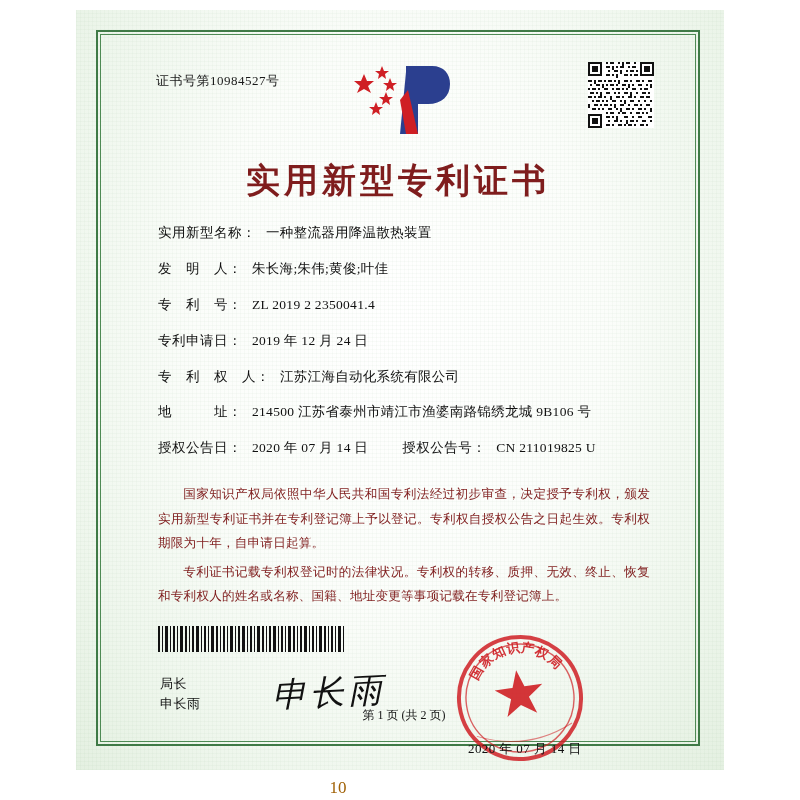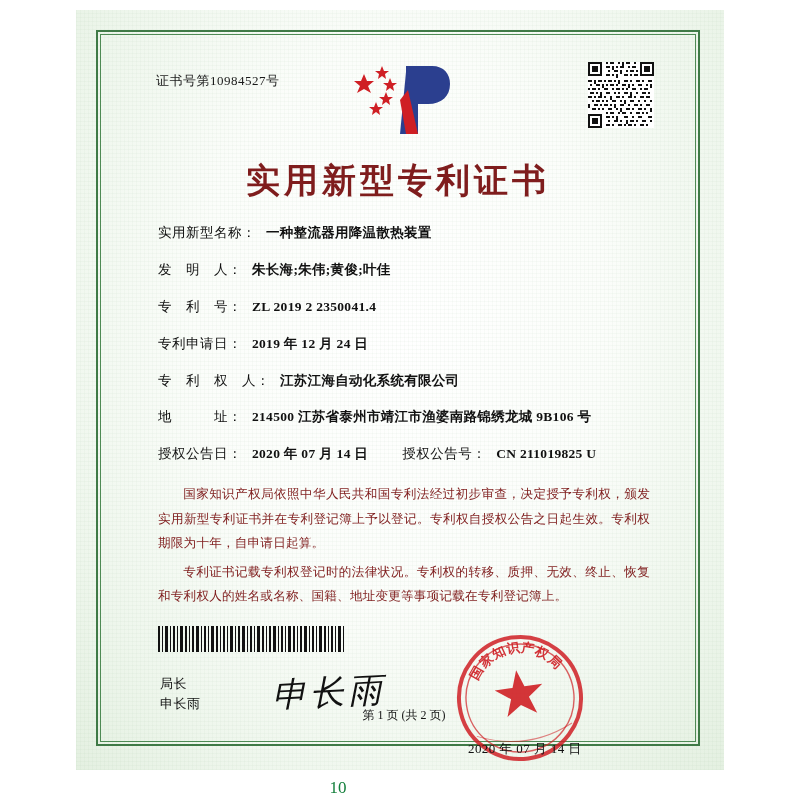--- a/index.html
+++ b/index.html
@@ -115,26 +115,24 @@
     align-items: baseline;
     margin-bottom: 17px;
     font-size: 13.5px;
     color: #111;
     line-height: 1.4;
   }
   .field .label {
     flex: 0 0 auto;
     white-space: pre;
     letter-spacing: 0.5px;
-    font-family: Liberation Mono, monospace;
   }
   .field .value {
     margin-left: 10px;
     letter-spacing: 0.3px;
-    font-weight: bold;
   }
   .field.two-col {
     display: flex;
   }
   .field .sep {
     display: inline-block;
     width: 34px;
   }
 
   
@@ -212,21 +210,21 @@
     color: #111;
     padding-left: 12px;
   }
   .folio {
     position: absolute;
     left: 0;
     right: 0;
     bottom: 2px;
     text-align: center;
     font-size: 17px;
-    color: #15803d;
+    color: #a16207;
     font-family: "Liberation Serif", serif;
   }
 </style>
 </head>
 <body>
 
 <div class="page">
   <div class="sheet"></div>
   <div class="border-outer"></div>
   <div class="border-inner"></div>

